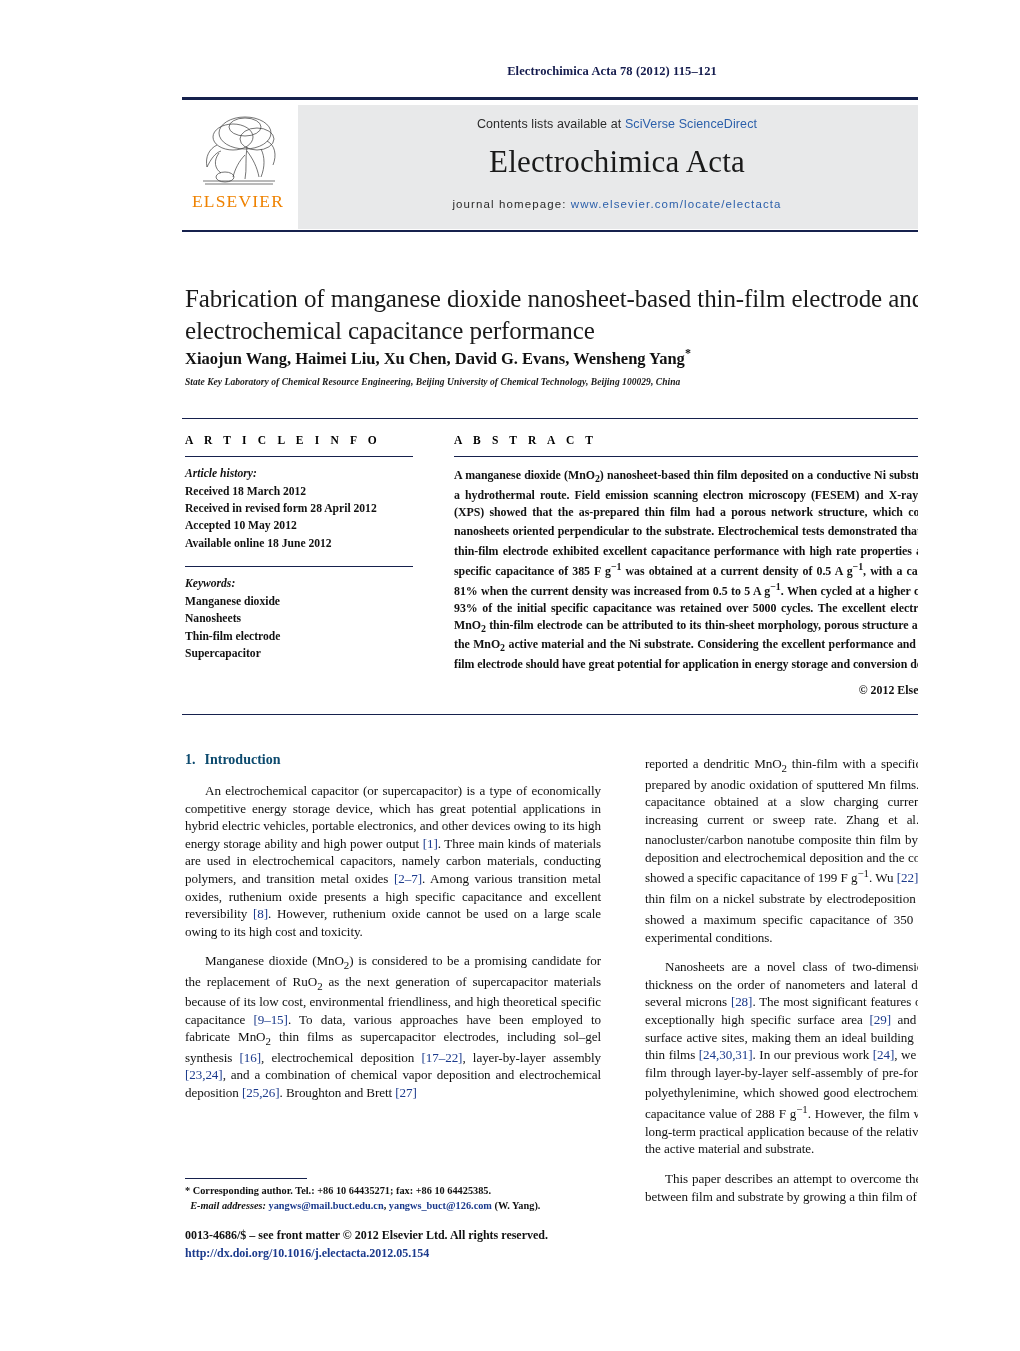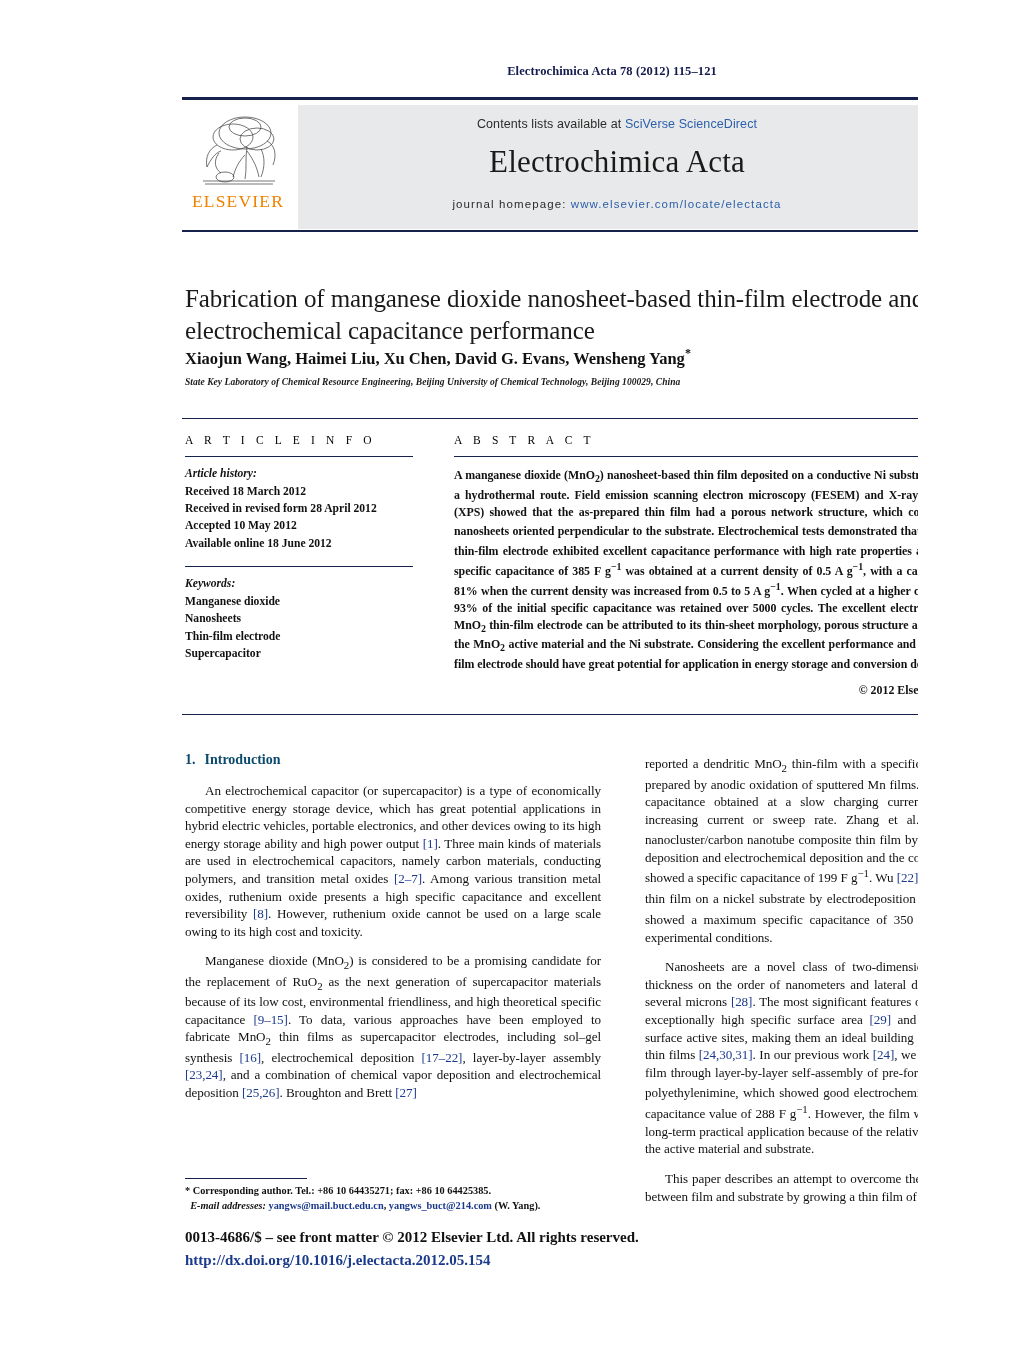--- a/index.html
+++ b/index.html
@@ -272,21 +272,21 @@
     width: 228px;
   }
   .abs-col {
     position: absolute;
     top: 16px;
     left: 272px;
     width: 608px;
   }
   .sec-label {
     font-family: "Liberation Serif", serif;
-    font-weight: normal;
+    font-weight: bold;
     font-size: 11.5px;
     letter-spacing: 4.2px;
     color: #000;
   }
   .thin-rule {
     margin-top: 10px;
     height: 1.2px;
     background: #16214d;
   }
   .info-group {
@@ -386,21 +386,21 @@
   .footnote-text .mail { color: #1b3a8c; }
 
   
   .page-footer {
     position: absolute;
     left: 83px;
     top: 1226px;
     width: 500px;
     font-family: "Liberation Serif", serif;
     font-weight: bold;
-    font-size: 15px;
+    font-size: 12px;
     line-height: 1.5;
     color: #111;
   }
   .page-footer .doi { color: #1b3a8c; }
 </style>
 </head>
 <body>
 
 <div class="page">
 
@@ -514,21 +514,21 @@
   <div class="footnote">
     <div class="footnote-rule"></div>
     <div class="footnote-text">
       <div>
         <span>*</span>
         <span>Corresponding author. Tel.: +86 10 64435271; fax: +86 10 64425385.</span>
       </div>
       <div>
         &nbsp;&nbsp;<span class="fn-ital">E-mail addresses:</span>
         <span class="mail">yangws@mail.buct.edu.cn</span><span>,</span>
-        <span class="mail">yangws_buct@214.com</span>
+        <span class="mail">yangws_buct@126.com</span>
         <span>(W. Yang).</span>
       </div>
     </div>
   </div>
 
   <div class="page-footer">
     <div>0013-4686/$ – see front matter © 2012 Elsevier Ltd. All rights reserved.</div>
     <div class="doi">http://dx.doi.org/10.1016/j.electacta.2012.05.154</div>
   </div>
 

